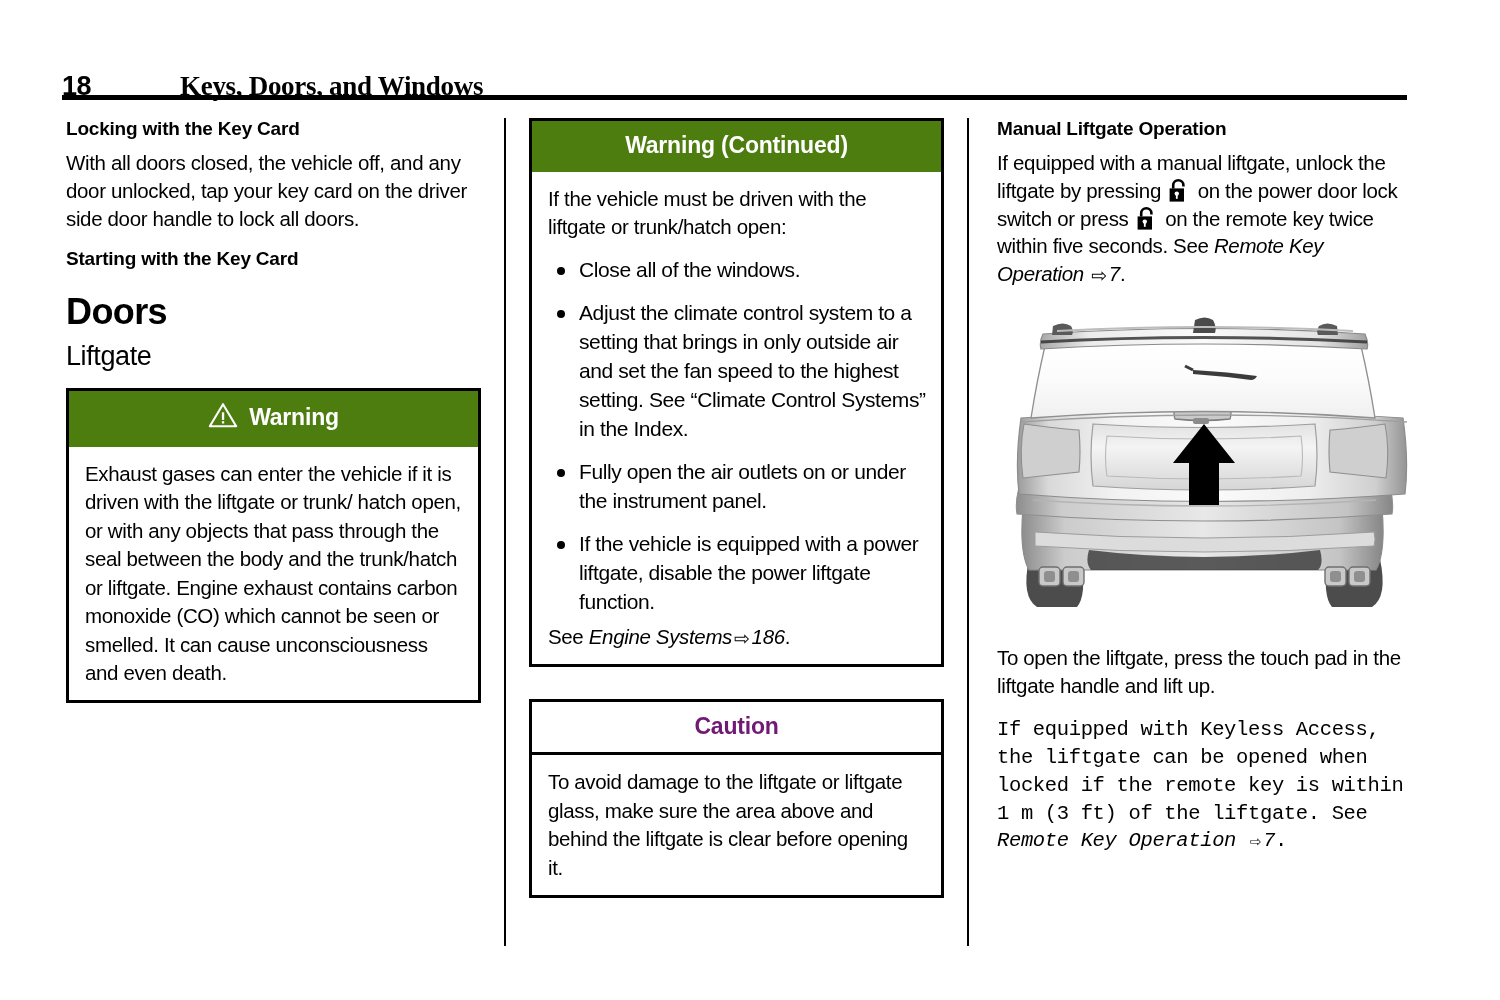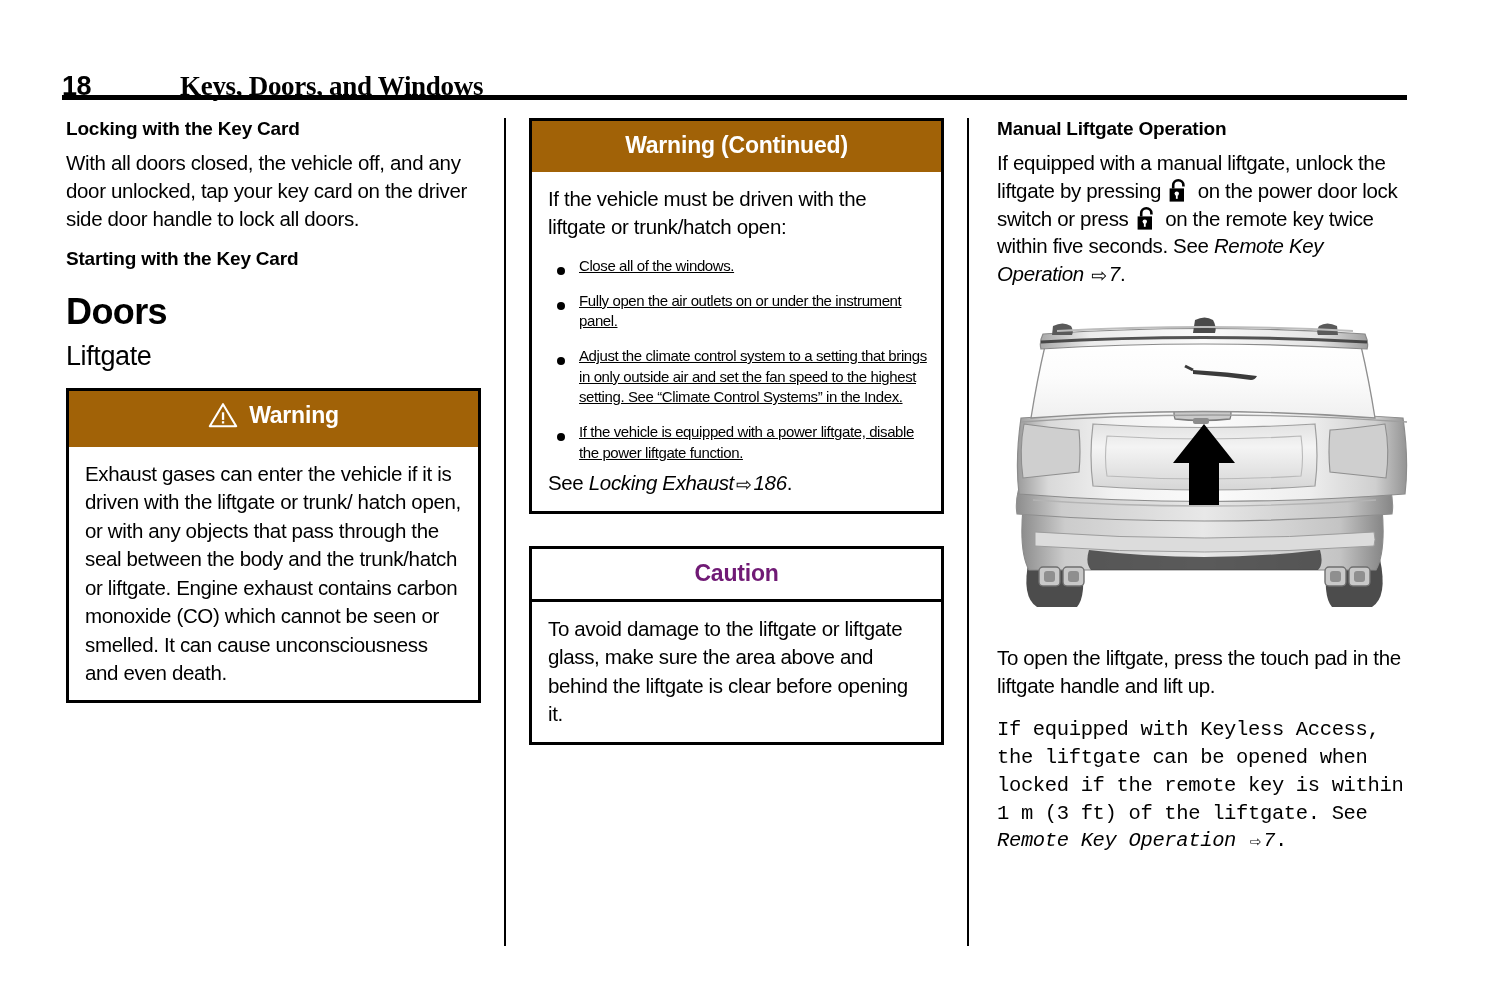--- a/index.html
+++ b/index.html
@@ -122,28 +122,29 @@
     transform: translateY(1px);
     padding: 0 2px;
   }
 
   
   .notice-box {
     border: 3px solid #000;
     width: 100%;
   }
   .notice-head-black {
-    background: #a16207;
+    background: #4d7c0f;
     color: #fff;
     text-align: center;
     font-size: 23px;
     font-weight: bold;
     letter-spacing: -0.2px;
     padding: 11px 8px 13px;
     display: flex;
+    align-items: center;
     justify-content: center;
     gap: 11px;
   }
   .notice-head-white {
     background: #fff;
     color: #701a75;
     text-align: center;
     font-size: 23px;
     font-weight: bold;
     letter-spacing: -0.2px;
@@ -169,24 +170,23 @@
   
   ul.bullets {
     list-style: none;
     margin: 0 0 6px 0;
     padding: 0;
   }
   ul.bullets li {
     position: relative;
     padding-left: 31px;
     margin-bottom: 14px;
-    font-size: 15px;
+    font-size: 21px;
     line-height: 1.38;
     letter-spacing: -0.4px;
-    text-decoration: underline;
   }
   ul.bullets li:last-child { margin-bottom: 0; }
   ul.bullets li::before {
     content: "";
     position: absolute;
     left: 9px;
     top: 11px;
     width: 8px;
     height: 8px;
     border-radius: 50%;
@@ -258,25 +258,25 @@
     <div class="col col-2">
 
       <div class="notice-box">
         <div class="notice-head-black">
           <span>Warning (Continued)</span>
         </div>
         <div class="notice-body">
           <p>If the vehicle must be driven with the liftgate or trunk/hatch open:</p>
           <ul class="bullets">
             <li>Close all of the windows.</li>
+            <li>Adjust the climate control system to a setting that brings in only outside air and set the fan speed to the highest setting. See “Climate Control Systems” in the Index.</li>
             <li>Fully open the air outlets on or under the instrument panel.</li>
-            <li>Adjust the climate control system to a setting that brings in only outside air and set the fan speed to the highest setting. See “Climate Control Systems” in the Index.</li>
             <li>If the vehicle is equipped with a power liftgate, disable the power liftgate function.</li>
           </ul>
-          <p><span>See </span><em>Locking Exhaust</em><span class="arrow-ref">⇨</span><em>186</em><span>.</span></p>
+          <p><span>See </span><em>Engine Systems</em><span class="arrow-ref">⇨</span><em>186</em><span>.</span></p>
         </div>
       </div>
 
       <div style="height:32px"></div>
 
       <div class="notice-box">
         <div class="notice-head-white">
           <span>Caution</span>
         </div>
         <div class="notice-body">

